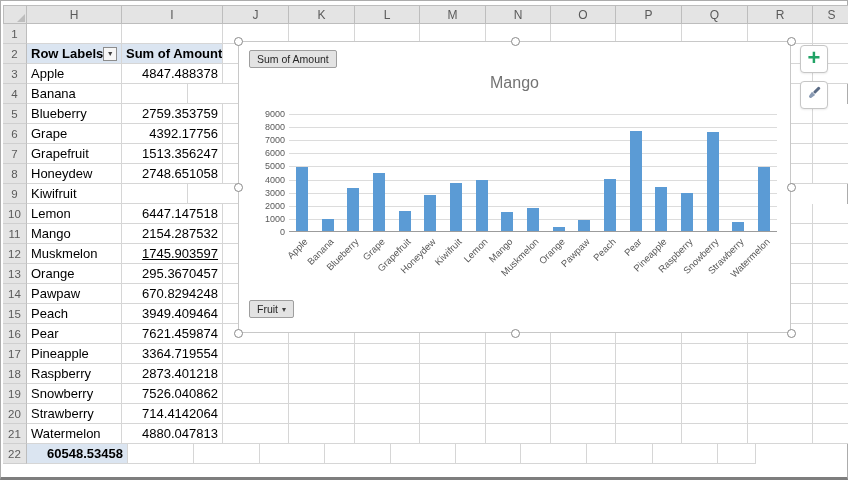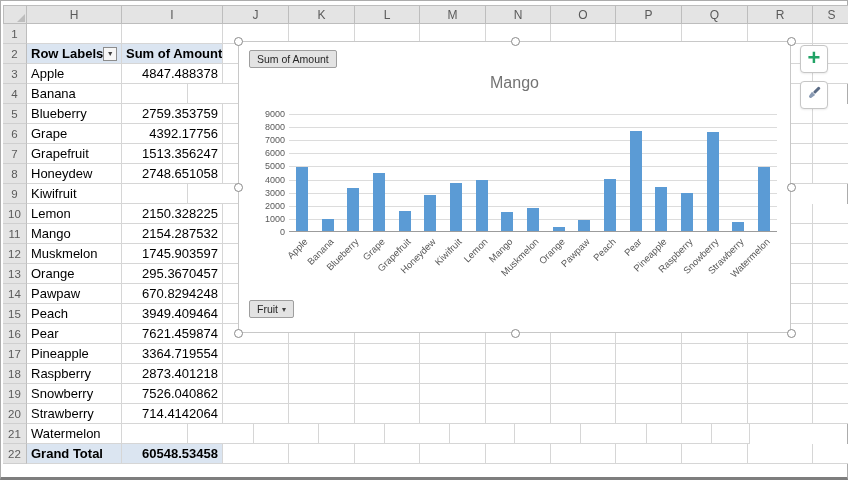--- a/index.html
+++ b/index.html
@@ -207,21 +207,21 @@
           <div class="cell" style="width: 65px;"></div>
           <div class="cell" style="width: 65px;"></div>
           <div class="cell" style="width: 66px;"></div>
           <div class="cell" style="width: 66px;"></div>
           <div class="cell" style="width: 65px;"></div>
           <div class="cell" style="width: 38px;"></div>
         </div>
         <div class="grid-row">
           <div class="rowhead">10</div>
           <div class="cell" style="width: 95px;">Lemon</div>
-          <div class="cell num" style="width: 101px;">2150.328225</div>
+          <div class="cell num" style="width: 101px;">6447.147518</div>
           <div class="cell" style="width: 66px;"></div>
           <div class="cell" style="width: 66px;"></div>
           <div class="cell" style="width: 65px;"></div>
           <div class="cell" style="width: 66px;"></div>
           <div class="cell" style="width: 65px;"></div>
           <div class="cell" style="width: 65px;"></div>
           <div class="cell" style="width: 66px;"></div>
           <div class="cell" style="width: 66px;"></div>
           <div class="cell" style="width: 65px;"></div>
           <div class="cell" style="width: 38px;"></div>
@@ -237,21 +237,21 @@
           <div class="cell" style="width: 65px;"></div>
           <div class="cell" style="width: 65px;"></div>
           <div class="cell" style="width: 66px;"></div>
           <div class="cell" style="width: 66px;"></div>
           <div class="cell" style="width: 65px;"></div>
           <div class="cell" style="width: 38px;"></div>
         </div>
         <div class="grid-row">
           <div class="rowhead">12</div>
           <div class="cell" style="width: 95px;">Muskmelon</div>
-          <div class="cell num" style="width: 101px;">1745.903597</div>
+          <div class="cell num" style="width: 101px; text-decoration: underline;">1745.903597</div>
           <div class="cell" style="width: 66px;"></div>
           <div class="cell" style="width: 66px;"></div>
           <div class="cell" style="width: 65px;"></div>
           <div class="cell" style="width: 66px;"></div>
           <div class="cell" style="width: 65px;"></div>
           <div class="cell" style="width: 65px;"></div>
           <div class="cell" style="width: 66px;"></div>
           <div class="cell" style="width: 66px;"></div>
           <div class="cell" style="width: 65px;"></div>
           <div class="cell" style="width: 38px;"></div>
@@ -372,34 +372,34 @@
           <div class="cell" style="width: 65px;"></div>
           <div class="cell" style="width: 65px;"></div>
           <div class="cell" style="width: 66px;"></div>
           <div class="cell" style="width: 66px;"></div>
           <div class="cell" style="width: 65px;"></div>
           <div class="cell" style="width: 38px;"></div>
         </div>
         <div class="grid-row">
           <div class="rowhead">21</div>
           <div class="cell" style="width: 95px;">Watermelon</div>
+          <div class="cell num" style="width: 101px;">4880.047813</div>
           <div class="cell" style="width: 66px;"></div>
           <div class="cell" style="width: 66px;"></div>
           <div class="cell" style="width: 65px;"></div>
           <div class="cell" style="width: 66px;"></div>
           <div class="cell" style="width: 65px;"></div>
           <div class="cell" style="width: 65px;"></div>
           <div class="cell" style="width: 66px;"></div>
           <div class="cell" style="width: 66px;"></div>
           <div class="cell" style="width: 65px;"></div>
           <div class="cell" style="width: 38px;"></div>
         </div>
         <div class="grid-row">
           <div class="rowhead">22</div>
-          <div class="cell pivot-blue bold" style="width: 95px;">Grand Total</div>
           <div class="cell pivot-blue bold num" style="width: 101px;">60548.53458</div>
           <div class="cell" style="width: 66px;"></div>
           <div class="cell" style="width: 66px;"></div>
           <div class="cell" style="width: 65px;"></div>
           <div class="cell" style="width: 66px;"></div>
           <div class="cell" style="width: 65px;"></div>
           <div class="cell" style="width: 65px;"></div>
           <div class="cell" style="width: 66px;"></div>
           <div class="cell" style="width: 66px;"></div>
           <div class="cell" style="width: 65px;"></div>

